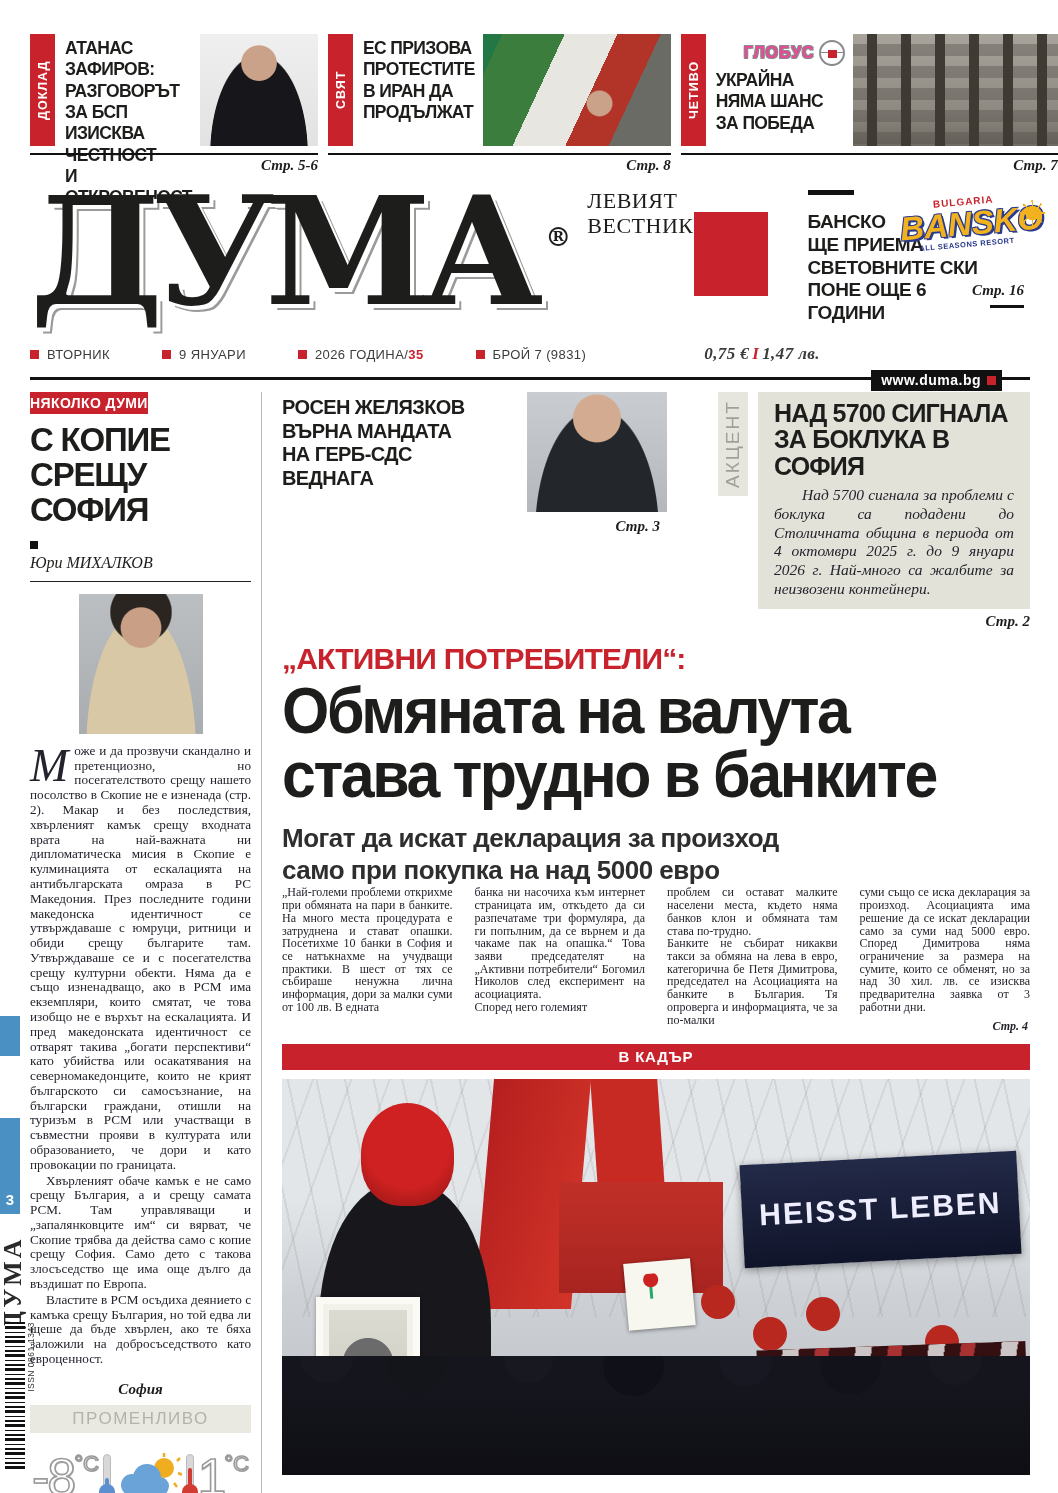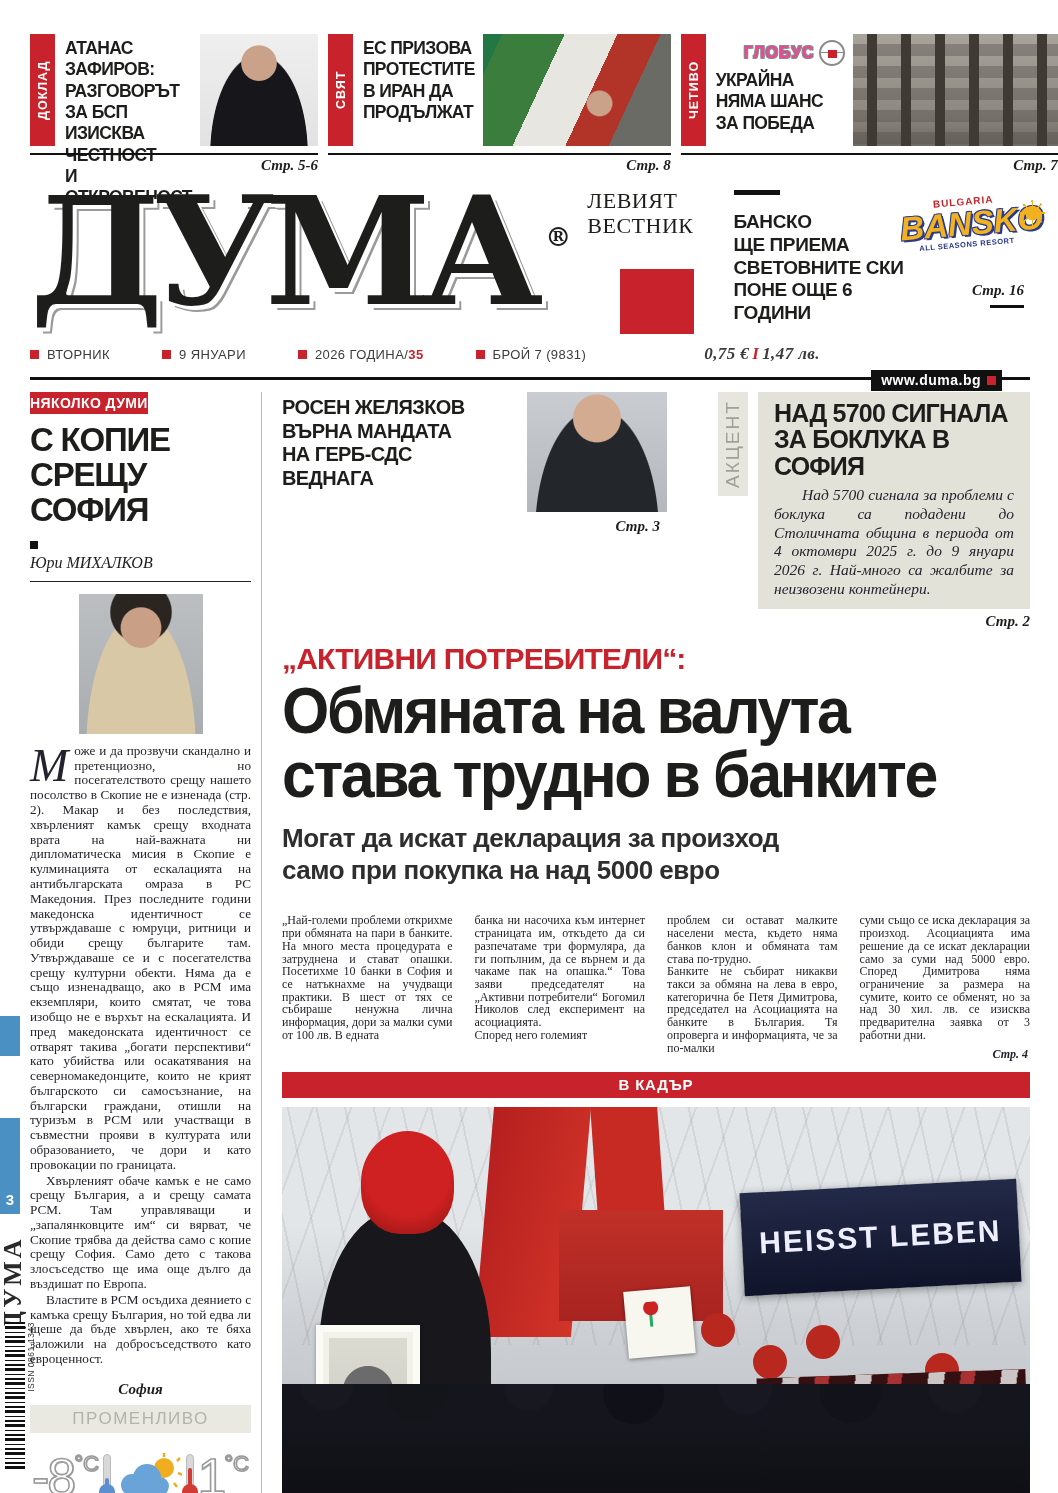--- a/index.html
+++ b/index.html
@@ -38,21 +38,21 @@
     text-shadow:1px 1px 0 #8a8a8a,-1px -1px 0 #8a8a8a,1px -1px 0 #8a8a8a,-1px 1px 0 #8a8a8a;padding-left:28px;}
   .globe-icon{width:26px;height:26px;border:2px solid #8a8a8a;border-radius:50%;position:relative;background:
     linear-gradient(transparent 0 45%, #8a8a8a 45% 50%, transparent 50%);}
   .globe-icon::before{content:"";position:absolute;left:7px;top:8px;width:9px;height:8px;background:var(--red);}
 
   
   .masthead{display:flex;margin-top:8px;height:152px;}
   .duma-logo{font-family:"DejaVu Serif","Liberation Serif",serif;font-weight:bold;font-size:150px;line-height:0.92;
     letter-spacing:-10px;color:var(--ink);text-shadow:4px 4px 0 #fff,6px 6px 0 #9a9a9a;white-space:nowrap;}
   .duma-reg{font-size:26px;vertical-align:58px;letter-spacing:0;margin-left:12px;text-shadow:none;}
-  .mast-mid{margin-left:16px;display:flex;flex-direction:column;align-items:flex-end;}
+  .mast-mid{margin-left:16px;display:flex;flex-direction:row;}
   .slogan{font-family:"Liberation Serif",serif;font-size:22px;line-height:1.15;white-space:pre-line;margin-top:6px;letter-spacing:0.5px;}
   .red-square{width:74px;height:84px;background:var(--red);margin-top:30px;}
   .bansko{margin-left:40px;width:300px;position:relative;}
   .bansko-dash{width:46px;height:5px;background:#111;margin:8px 0 16px;}
   .bansko-head{font-weight:bold;font-size:19px;line-height:1.2;letter-spacing:-0.4px;white-space:pre-line;width:175px;}
   .bansko-logo{position:absolute;right:0;top:14px;width:130px;text-align:center;transform:rotate(-5deg);}
   .b-country{color:var(--red);font-size:10px;font-weight:bold;letter-spacing:1px;}
   .b-name{font-size:33px;font-weight:bold;font-style:italic;color:var(--byellow);line-height:1;
     text-shadow:2px 2px 0 var(--bblue),-1px -1px 0 var(--bblue),1px -1px 0 var(--bblue),-1px 1px 0 var(--bblue);}
   .b-sub{font-size:7.5px;color:var(--bblue);font-weight:bold;letter-spacing:0.5px;}
@@ -134,21 +134,21 @@
     margin-top:7px;text-align:justify;text-indent:28px;color:#23232d;}
   .akcent-page{text-align:right;font-family:"Liberation Serif",serif;font-style:italic;font-weight:bold;
     font-size:15px;margin-top:4px;}
 
   
   .kicker{color:var(--red);font-weight:bold;font-size:30px;letter-spacing:-0.8px;margin-top:12px;}
   .main-head{font-weight:bold;font-size:64px;line-height:0.99;letter-spacing:-2.5px;margin-top:4px;
     white-space:pre-line;transform:scaleX(0.95);transform-origin:left;}
   .main-sub{font-weight:bold;font-size:26px;line-height:1.22;letter-spacing:-0.5px;margin-top:16px;
     white-space:pre-line;color:#2e2e2e;}
-  .cols{display:flex;gap:22px;margin-top:28px;}
+  .cols{display:flex;gap:22px;margin-top:0;}
   .col{flex:1;font-family:"Liberation Serif",serif;font-size:12px;line-height:1.06;text-align:justify;
     white-space:pre-line;color:#23232d;}
   .col-last{display:flex;flex-direction:column;}
   .col-page{text-align:right;font-style:italic;font-weight:bold;margin-top:6px;padding-right:2px;}
 
   
   .kadr-bar{background:var(--red);color:#fff;text-align:center;font-weight:bold;font-size:15px;
     padding:4px 0 5px;margin-top:12px;letter-spacing:0.8px;}
   .photo-main{position:relative;height:396px;margin-top:9px;overflow:hidden;
     background:linear-gradient(#e3e6e9 0 30%,#cdd1d5 55%,#b9bcc0);}

